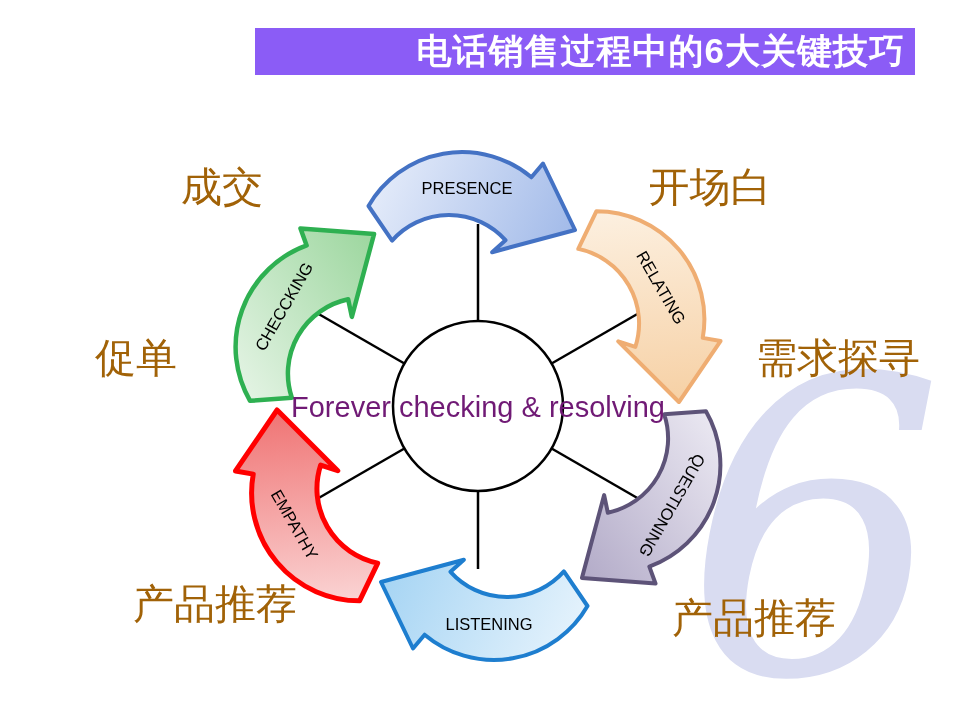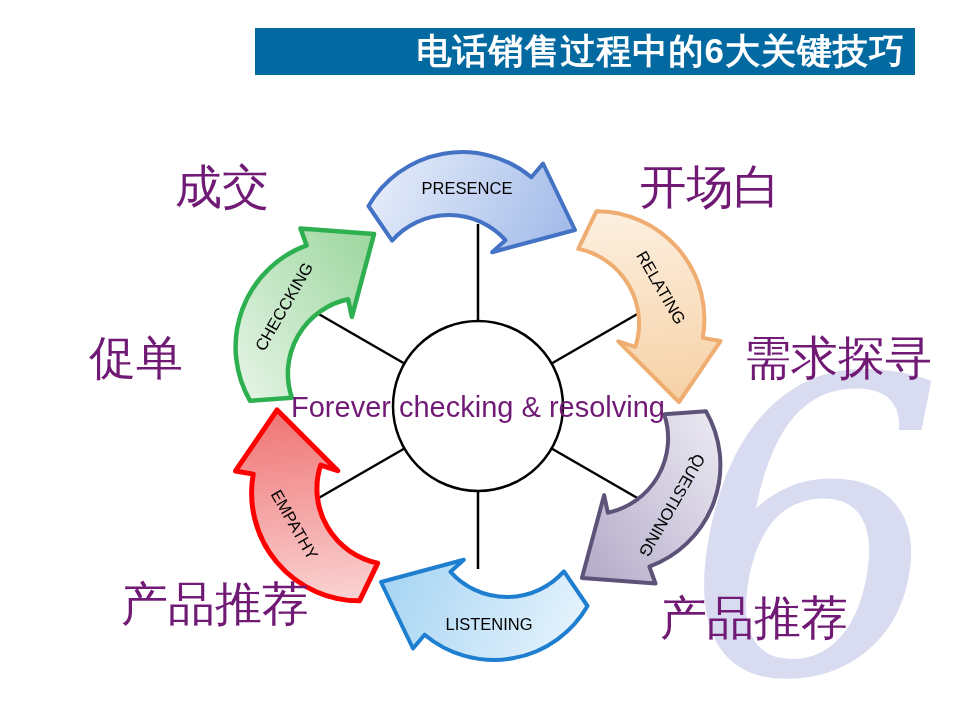--- a/index.html
+++ b/index.html
@@ -14,21 +14,21 @@
   }
   svg.diagram{position:absolute;left:0;top:0;z-index:2;}
   svg.diagram text{
     font-family:"Liberation Sans",sans-serif;font-size:16.5px;fill:#000;
   }
   .center-caption{
     position:absolute;left:478px;top:407px;transform:translate(-50%,-50%);
     font-size:29px;white-space:nowrap;z-index:4;
   }
   .cn{
-    position:absolute;transform:translate(-50%,-50%);font-size:47px;color:#701a75;
+    position:absolute;transform:translate(-50%,-50%);font-size:41px;color:#a16207;
     white-space:nowrap;z-index:3;font-family:Liberation Serif, serif;
   }
   .cn-chengjiao{left:222px;top:187px;}
   .cn-kaichangbai{left:710px;top:187px;}
   .cn-cudan{left:136px;top:358px;}
   .cn-xuqiu{left:838px;top:358px;}
   .cn-yiyi{left:215px;top:604px;}
   .cn-chanpin{left:742px;top:618px;margin-left:12px;}
   .title-bar{
     position:absolute;left:255px;top:28px;width:660px;height:47px;z-index:5;
@@ -112,17 +112,17 @@
 
   <div class="center-caption" style="color: #701a75;">Forever checking &amp; resolving</div>
 
   <div class="cn cn-chengjiao">成交</div>
   <div class="cn cn-kaichangbai">开场白</div>
   <div class="cn cn-cudan">促单</div>
   <div class="cn cn-xuqiu">需求探寻</div>
   <div class="cn cn-yiyi">产品推荐</div>
   <div class="cn cn-chanpin">产品推荐</div>
 
-  <div class="title-bar" style="background: #0369a1; color: rgb(255, 255, 255);">
+  <div class="title-bar" style="background: #8b5cf6; color: rgb(255, 255, 255);">
     <span>电话销售过程中的6大关键技巧</span>
   </div>
 
 </div>
 
 </body></html>

